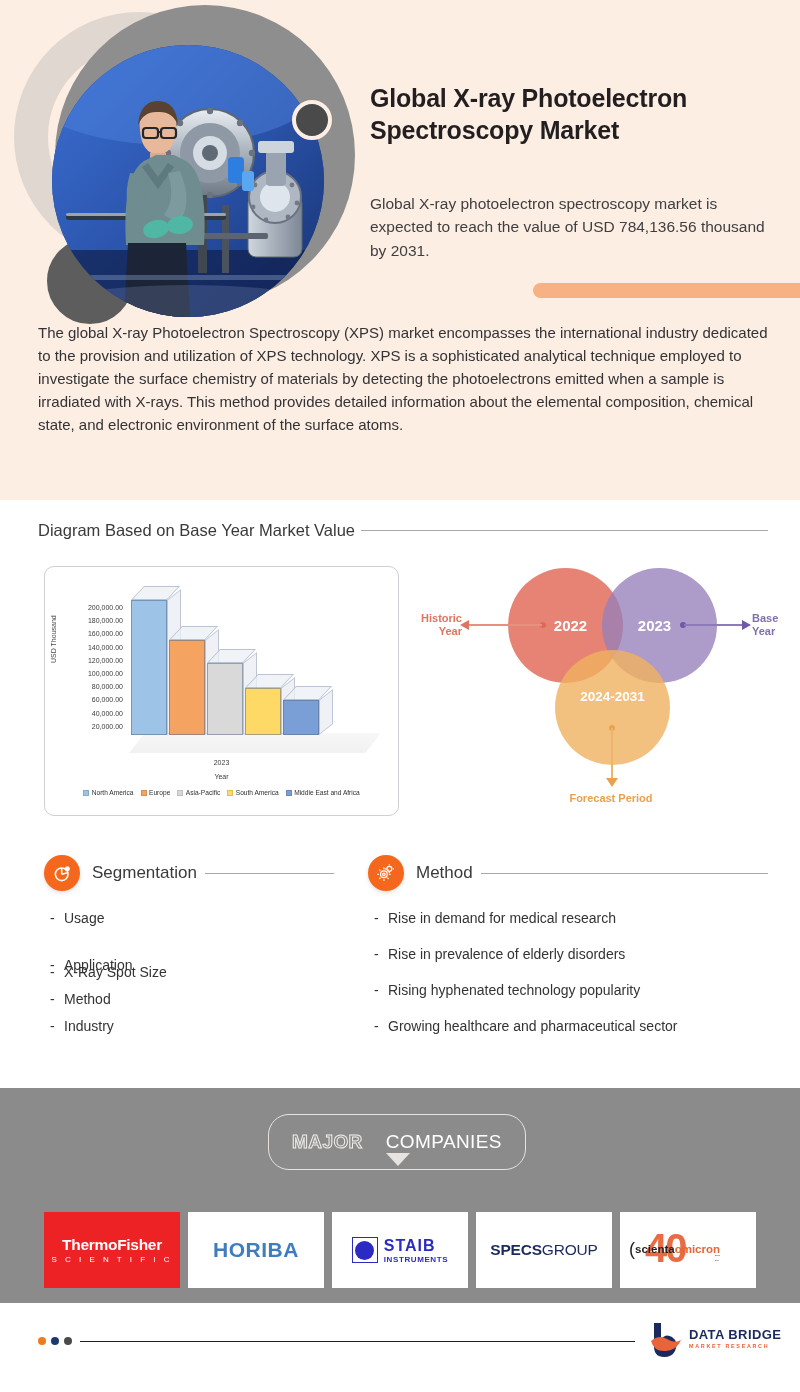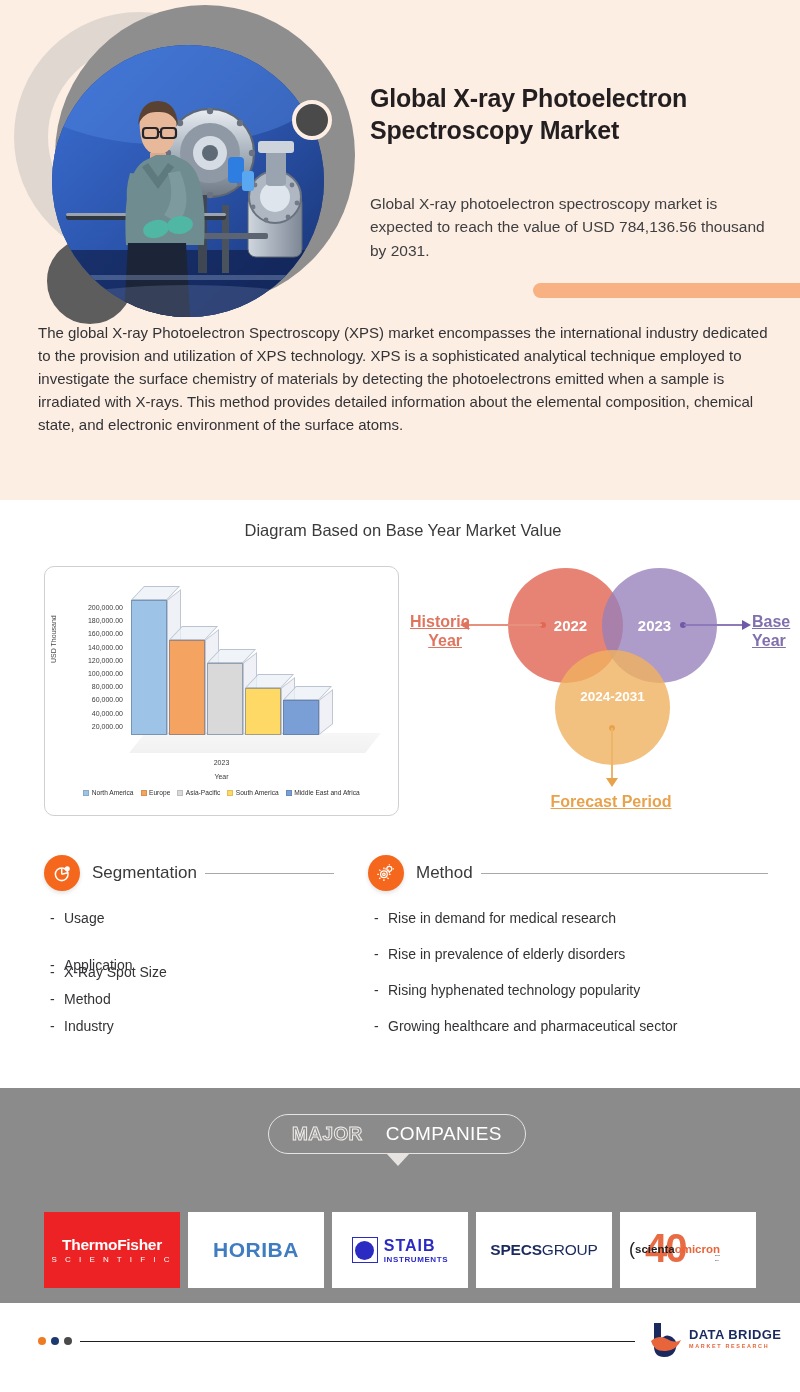--- a/index.html
+++ b/index.html
@@ -98,21 +98,20 @@
     position: absolute;
     left: 0; top: 500px;
     width: 800px; height: 585px;
     background: #ffffff;
   }
   .sec-head {
     position: absolute;
     left: 38px; top: 21px;
     display: flex; align-items: center;
     width: 730px;
-    flex-direction: column;
   }
   .sec-head-label {
     font-size: 16.5px; color: #3a3a3c;
     white-space: nowrap;
   }
   .sec-rule {
     flex: 1; height: 1px; background: #a9a9ad;
     margin-left: 6px;
   }
 
@@ -231,23 +230,22 @@
   }
   .v-forecast span { margin-top: -22px; }
   .v-historic span { margin-left: 10px; }
   .v-base span { margin-right: 10px; }
 
   .v-dot { position: absolute; width: 6px; height: 6px; border-radius: 50%; }
   .v-line { position: absolute; height: 1.6px; }
   .v-arrow { position: absolute; width: 0; height: 0; }
   .v-cap {
     position: absolute;
-    font-weight: bold; font-size: 16px;
+    font-weight: bold; font-size: 11px;
     line-height: 1.2;
-    text-decoration: underline;
   }
   .col-head {
     position: absolute;
     display: flex; align-items: center;
   }
   .icon-badge {
     width: 36px; height: 36px;
     border-radius: 50%;
     background: #f4671c;
     display: flex; align-items: center; justify-content: center;
@@ -269,21 +267,21 @@
   
   .companies {
     position: absolute;
     left: 0; top: 1088px;
     width: 800px; height: 215px;
     background: #8b8b8b;
   }
   .mc-pill {
     position: absolute;
     left: 268px; top: 26px;
-    width: 258px; height: 40px;
+    width: 258px; height: 56px;
     border: 1.6px solid #e6e3e0;
     border-radius: 21px;
     display: flex; align-items: center; justify-content: center;
     gap: 23px;
   }
   .mc-major {
     font-size: 19px; font-weight: bold;
     color: transparent;
     -webkit-text-stroke: 1px #efece9;
     letter-spacing: .4px;

